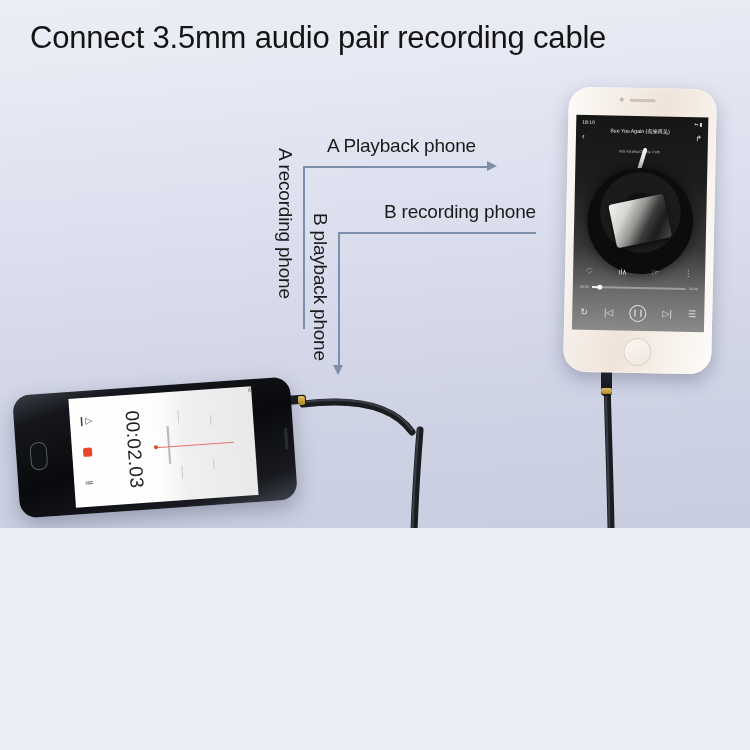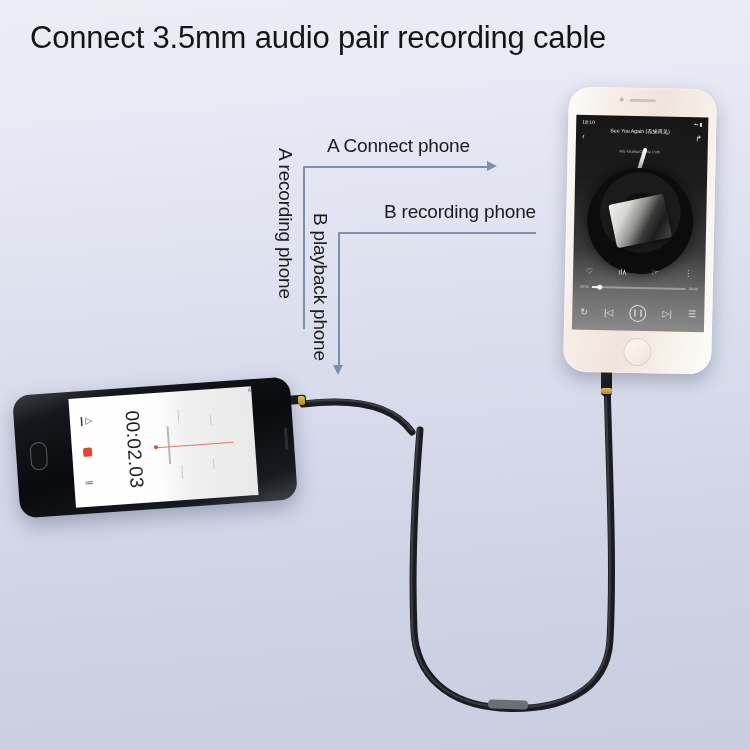--- a/index.html
+++ b/index.html
@@ -2,21 +2,21 @@
 <html><head>
 <meta charset="utf-8">
 <style>
   html,body{margin:0;padding:0;}
   body{
     width:750px;height:750px;overflow:hidden;
     font-family:"Liberation Sans",sans-serif;
     background:#eceef6;
   }
   #stage{
-    position:relative;width:750px;height:750px;overflow:hidden;
+    position:relative;width:750px;height:528px;overflow:hidden;
     background:linear-gradient(175deg,#eceef6 0%,#e6e8f3 18%,#dcdfee 42%,#d2d6e7 66%,#cbd0e2 86%,#c8cde0 100%);
   }
 
   
   .headline{
     position:absolute;color:#141414;font-weight:400;
     letter-spacing:-0.2px;white-space:nowrap;
   }
   #title1{left:30px;top:20px;font-size:31px;}
   #title2{left:115px;top:72px;font-size:31px;}
@@ -176,21 +176,21 @@
 <body>
 
 <div id="stage">
 
   <div class="headline" id="title1">Connect 3.5mm audio pair recording cable</div>
 
   <div class="arrowline" style="left:303px;top:166px;width:2px;height:163px;"></div>
   <div class="arrowline" style="left:303px;top:166px;width:186px;height:2px;"></div>
   <div class="arrowhead" style="left:487px;top:161px;border-left:10px solid #7e8fab;border-top:5.5px solid transparent;border-bottom:5.5px solid transparent;"></div>
 
-  <div class="alabel" style="left:327px;top:135px;">A Connect phone</div>
+  <div class="alabel" style="left:327px;top:135px;">A Playback phone</div>
   <div class="alabel vlabel" style="left:296px;top:148px;">A recording phone</div>
 
   <div class="arrowline" style="left:338px;top:232px;width:198px;height:2px;"></div>
   <div class="arrowline" style="left:338px;top:232px;width:2px;height:135px;"></div>
   <div class="arrowhead" style="left:333px;top:365px;border-top:10px solid #7e8fab;border-left:5.5px solid transparent;border-right:5.5px solid transparent;"></div>
 
   <div class="alabel" style="left:384px;top:201px;">B recording phone</div>
   <div class="alabel vlabel" style="left:331px;top:213px;">B playback phone</div>
 
   <svg id="cable" viewBox="0 0 750 750">

